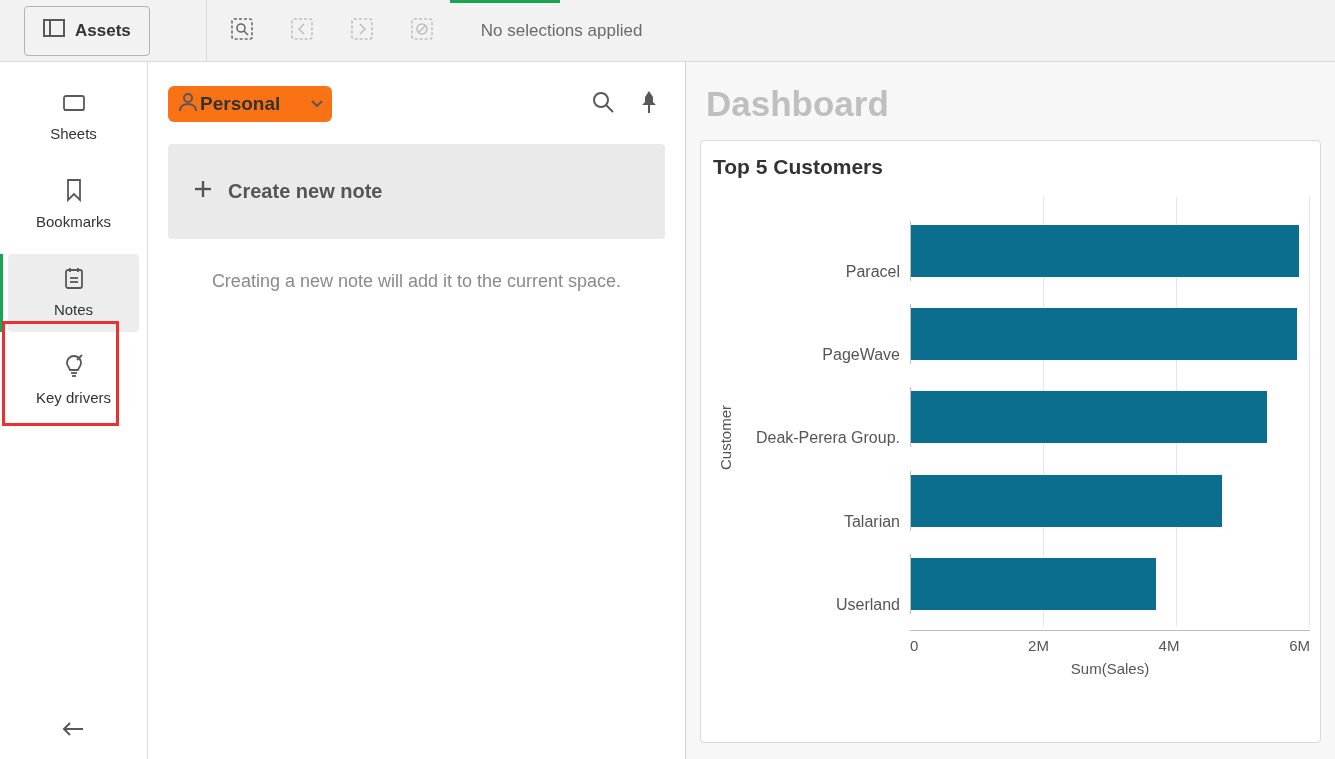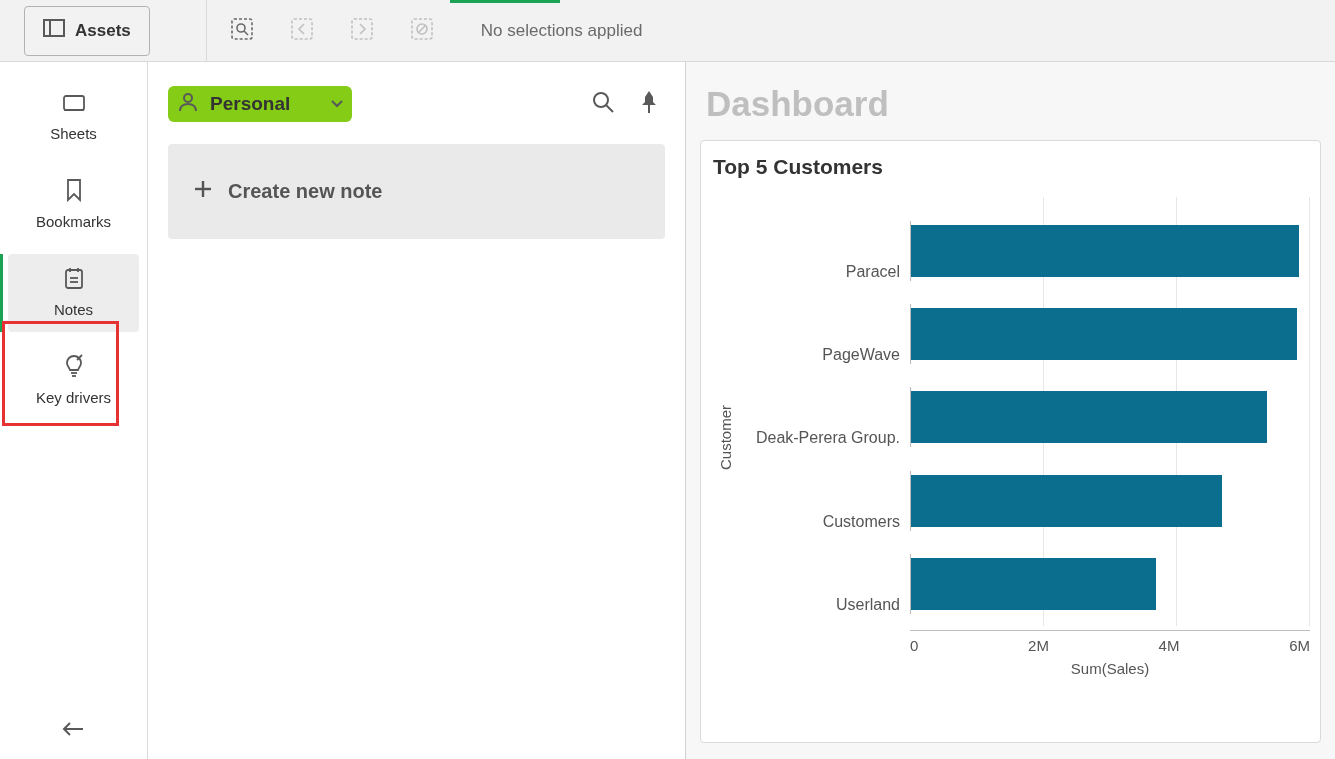--- a/index.html
+++ b/index.html
@@ -136,22 +136,21 @@
     padding: 22px 20px;
   }
   .notes-header {
     display: flex;
     align-items: center;
     gap: 12px;
   }
   .person-pill {
     display: flex;
     align-items: center;
-    gap: 10px;
-    background: #84cc16;
+    background: #f97316;
     border-radius: 6px;
     padding: 4px 8px;
   }
   .person-pill .label {
     font-weight: 700;
     font-size: 19px;
   }
   .spacer { flex: 1; }
   .icon-btn { cursor: pointer; color: #595959; padding: 6px; }
 
@@ -417,20 +416,21 @@
     <div class="create-note">
       <span>
         <svg width="22" height="22" viewBox="0 0 22 22" stroke="#555" stroke-width="2.4">
             <line x1="11" y1="3" x2="11" y2="19"></line>
             <line x1="3" y1="11" x2="19" y2="11"></line>
           </svg>
       </span>
       <span>Create new note</span>
     </div>
 
+    <div class="hint">Creating a new note will add it to the current space.</div>
   </div>
 
   <div class="dashboard-panel">
     <div class="dash-title">Dashboard</div>
 
     <div class="chart-card">
       <div class="chart-title">Top 5 Customers</div>
 
       <div class="chart-body">
         <div class="ylabel">Customer</div>
@@ -452,21 +452,21 @@
                   <div class="bar-fill" style="width: 97%; background: rgb(11, 110, 143);"></div>
                 </div>
               </div>
               <div class="bar-row">
                 <div class="bar-cat">Deak-Perera Group.</div>
                 <div class="bar-track">
                   <div class="bar-fill" style="width: 89.3333%; background: rgb(11, 110, 143);"></div>
                 </div>
               </div>
               <div class="bar-row">
-                <div class="bar-cat">Customers</div>
+                <div class="bar-cat">Talarian</div>
                 <div class="bar-track">
                   <div class="bar-fill" style="width: 78.1667%; background: rgb(11, 110, 143);"></div>
                 </div>
               </div>
               <div class="bar-row">
                 <div class="bar-cat">Userland</div>
                 <div class="bar-track">
                   <div class="bar-fill" style="width: 61.6667%; background: rgb(11, 110, 143);"></div>
                 </div>
               </div>

